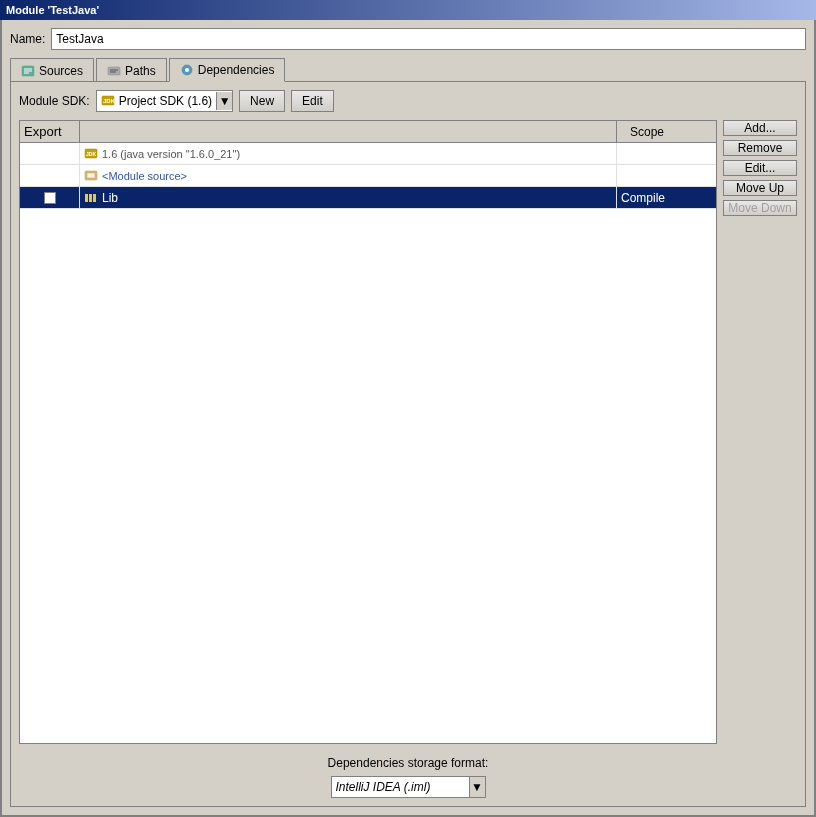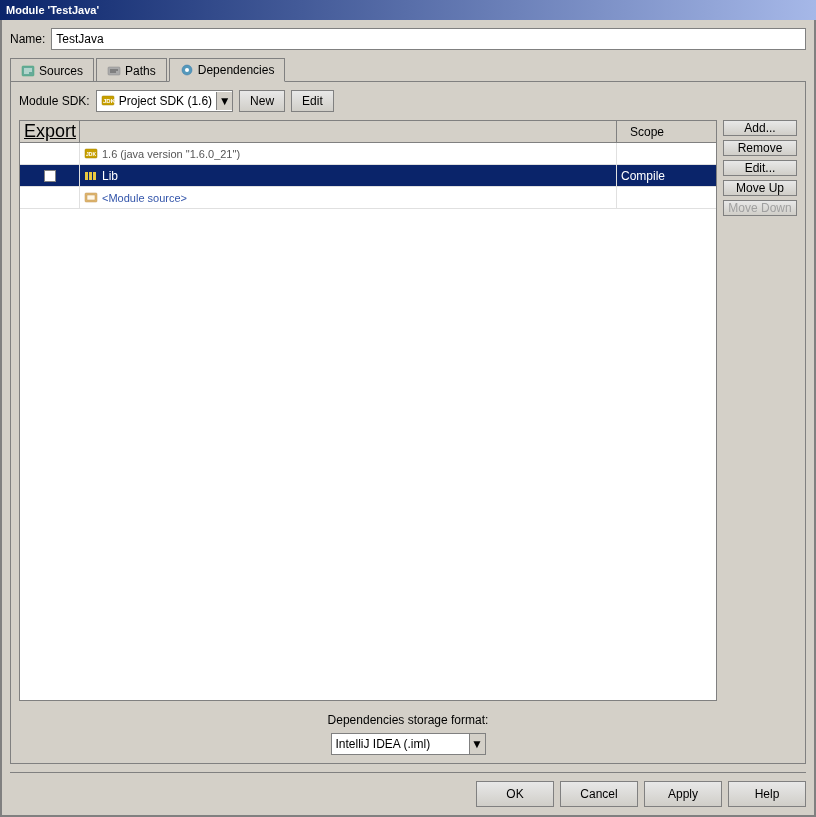--- a/index.html
+++ b/index.html
@@ -138,23 +138,22 @@
       background: #d4d0c8;
       border-bottom: 1px solid #808080;
       height: 22px;
     }
     .table-header-export {
       width: 60px;
       border-right: 1px solid #808080;
       display: flex;
       align-items: center;
       padding: 0 4px;
-      font-size: 18px;
+      font-size: 13px;
       font-weight: normal;
-      text-decoration: underline;
     }
     .table-header-name {
       flex: 1;
       display: flex;
       align-items: center;
       padding: 0 4px;
       font-size: 12px;
     }
     .table-header-scope {
       width: 100px;
@@ -263,20 +262,21 @@
     .storage-dropdown {
       display: flex;
       align-items: center;
       border: 1px solid #808080;
       background: white;
       height: 22px;
       padding: 0 4px;
       gap: 20px;
       cursor: pointer;
       min-width: 155px;
+      font-style: italic;
     }
     .bottom-buttons {
       display: flex;
       justify-content: flex-end;
       gap: 6px;
       padding-top: 8px;
       border-top: 1px solid #808080;
       margin-top: 8px;
     }
     .bottom-btn {
@@ -380,54 +380,54 @@
                     <text x="2" y="9" font-size="5" fill="white" font-weight="bold">JDK</text>
                   </svg>
                 </span>
                 <span style="color:#555;font-size:11px;">1.6  (java version "1.6.0_21")</span>
               </div>
               <div class="scope-cell">
                 <span></span>
               </div>
             </div>
 
-            <div class="table-row selected">
-              <div class="export-cell">
-                <div class="checkbox"></div>
-              </div>
-              <div class="name-cell">
-                <span style="display:inline-flex;align-items:center;">
-                  <svg width="14" height="14" viewBox="0 0 14 14">
-                    <rect x="1" y="3" width="3" height="8" fill="#e8c840"></rect>
-                    <rect x="5" y="3" width="3" height="8" fill="#e8c840"></rect>
-                    <rect x="9" y="3" width="3" height="8" fill="#e8c840"></rect>
-                  </svg>
-                </span>
-                <span style="color:white;font-size:12px;">Lib</span>
-              </div>
-              <div class="scope-cell">
-                <span style="color:white;">Compile</span>
-              </div>
-            </div>
-
             <div class="table-row">
               <div class="export-cell"></div>
               <div class="name-cell">
                 <span style="display:inline-flex;align-items:center;">
                   <svg width="14" height="14" viewBox="0 0 14 14">
                     <rect x="1" y="2" width="12" height="9" rx="1" fill="#e0b870" stroke="#c09050" stroke-width="0.5"></rect>
                     <rect x="3" y="4" width="8" height="5" fill="#fff8e8" stroke="#c09050" stroke-width="0.5"></rect>
                   </svg>
                 </span>
                 <span style="color:#3355aa;font-size:11px;">&lt;Module source&gt;</span>
               </div>
               <div class="scope-cell">
                 <span></span>
               </div>
             </div>
+
+            <div class="table-row selected">
+              <div class="export-cell">
+                <div class="checkbox"></div>
+              </div>
+              <div class="name-cell">
+                <span style="display:inline-flex;align-items:center;">
+                  <svg width="14" height="14" viewBox="0 0 14 14">
+                    <rect x="1" y="3" width="3" height="8" fill="#e8c840"></rect>
+                    <rect x="5" y="3" width="3" height="8" fill="#e8c840"></rect>
+                    <rect x="9" y="3" width="3" height="8" fill="#e8c840"></rect>
+                  </svg>
+                </span>
+                <span style="color:white;font-size:12px;">Lib</span>
+              </div>
+              <div class="scope-cell">
+                <span style="color:white;">Compile</span>
+              </div>
+            </div>
           </div>
         </div>
       </div>
 
       <div class="right-buttons">
         <button class="right-btn">Add...</button>
         <button class="right-btn">Remove</button>
         <button class="right-btn">Edit...</button>
         <button class="right-btn">Move Up</button>
         <button class="right-btn disabled" disabled="">Move Down</button>
@@ -438,19 +438,13 @@
       <span class="storage-label">Dependencies storage format:</span>
       <div class="storage-dropdown">
         <span style="font-size:12px;">IntelliJ IDEA (.iml)</span>
         <div class="sdk-dropdown-arrow">
           <span>▼</span>
         </div>
       </div>
     </div>
   </div>
 
-  <div class="bottom-buttons">
-    <button class="bottom-btn">OK</button>
-    <button class="bottom-btn">Cancel</button>
-    <button class="bottom-btn">Apply</button>
-    <button class="bottom-btn">Help</button>
-  </div>
 </div>
 
 </body></html>

